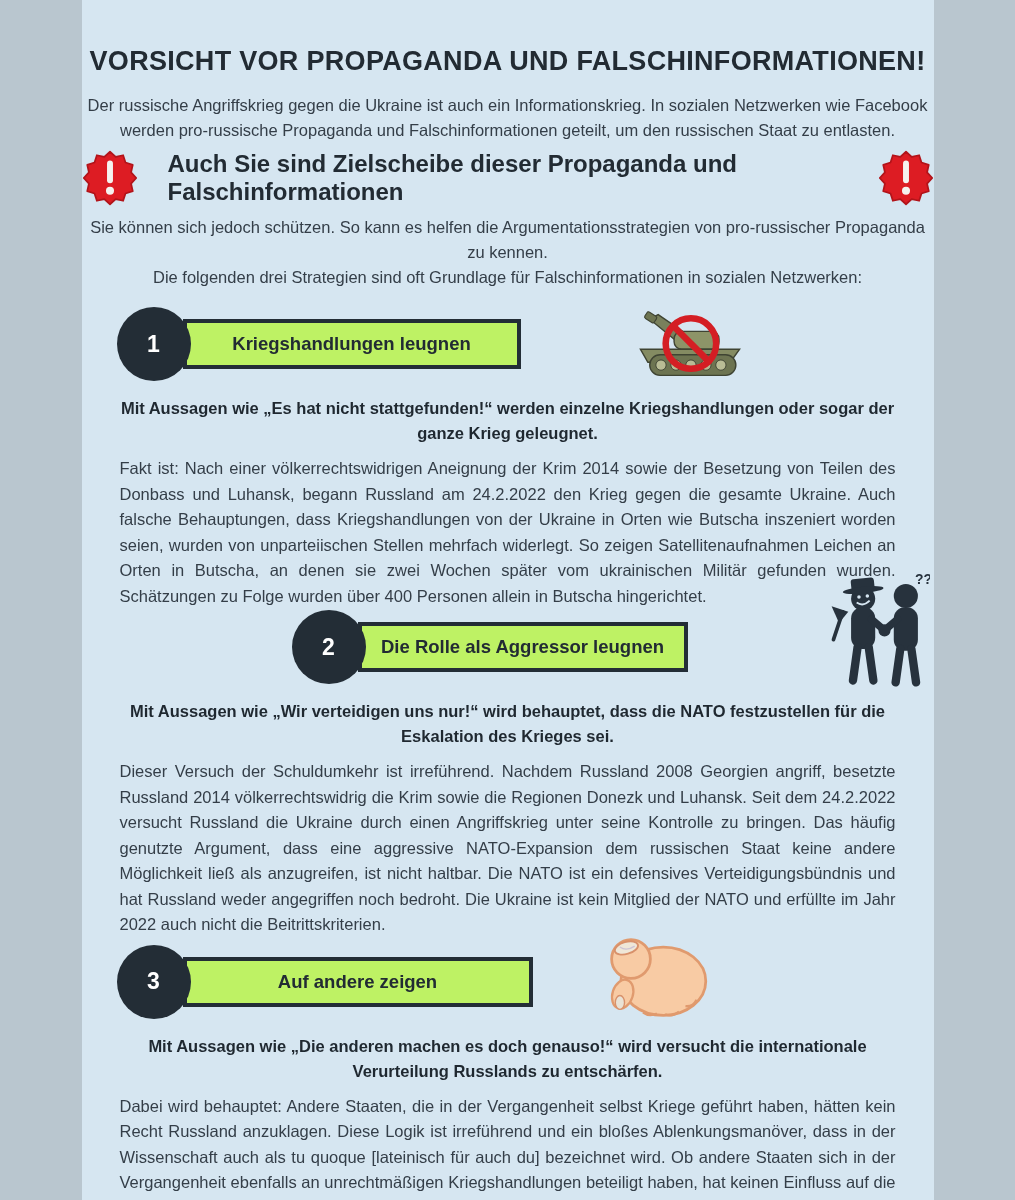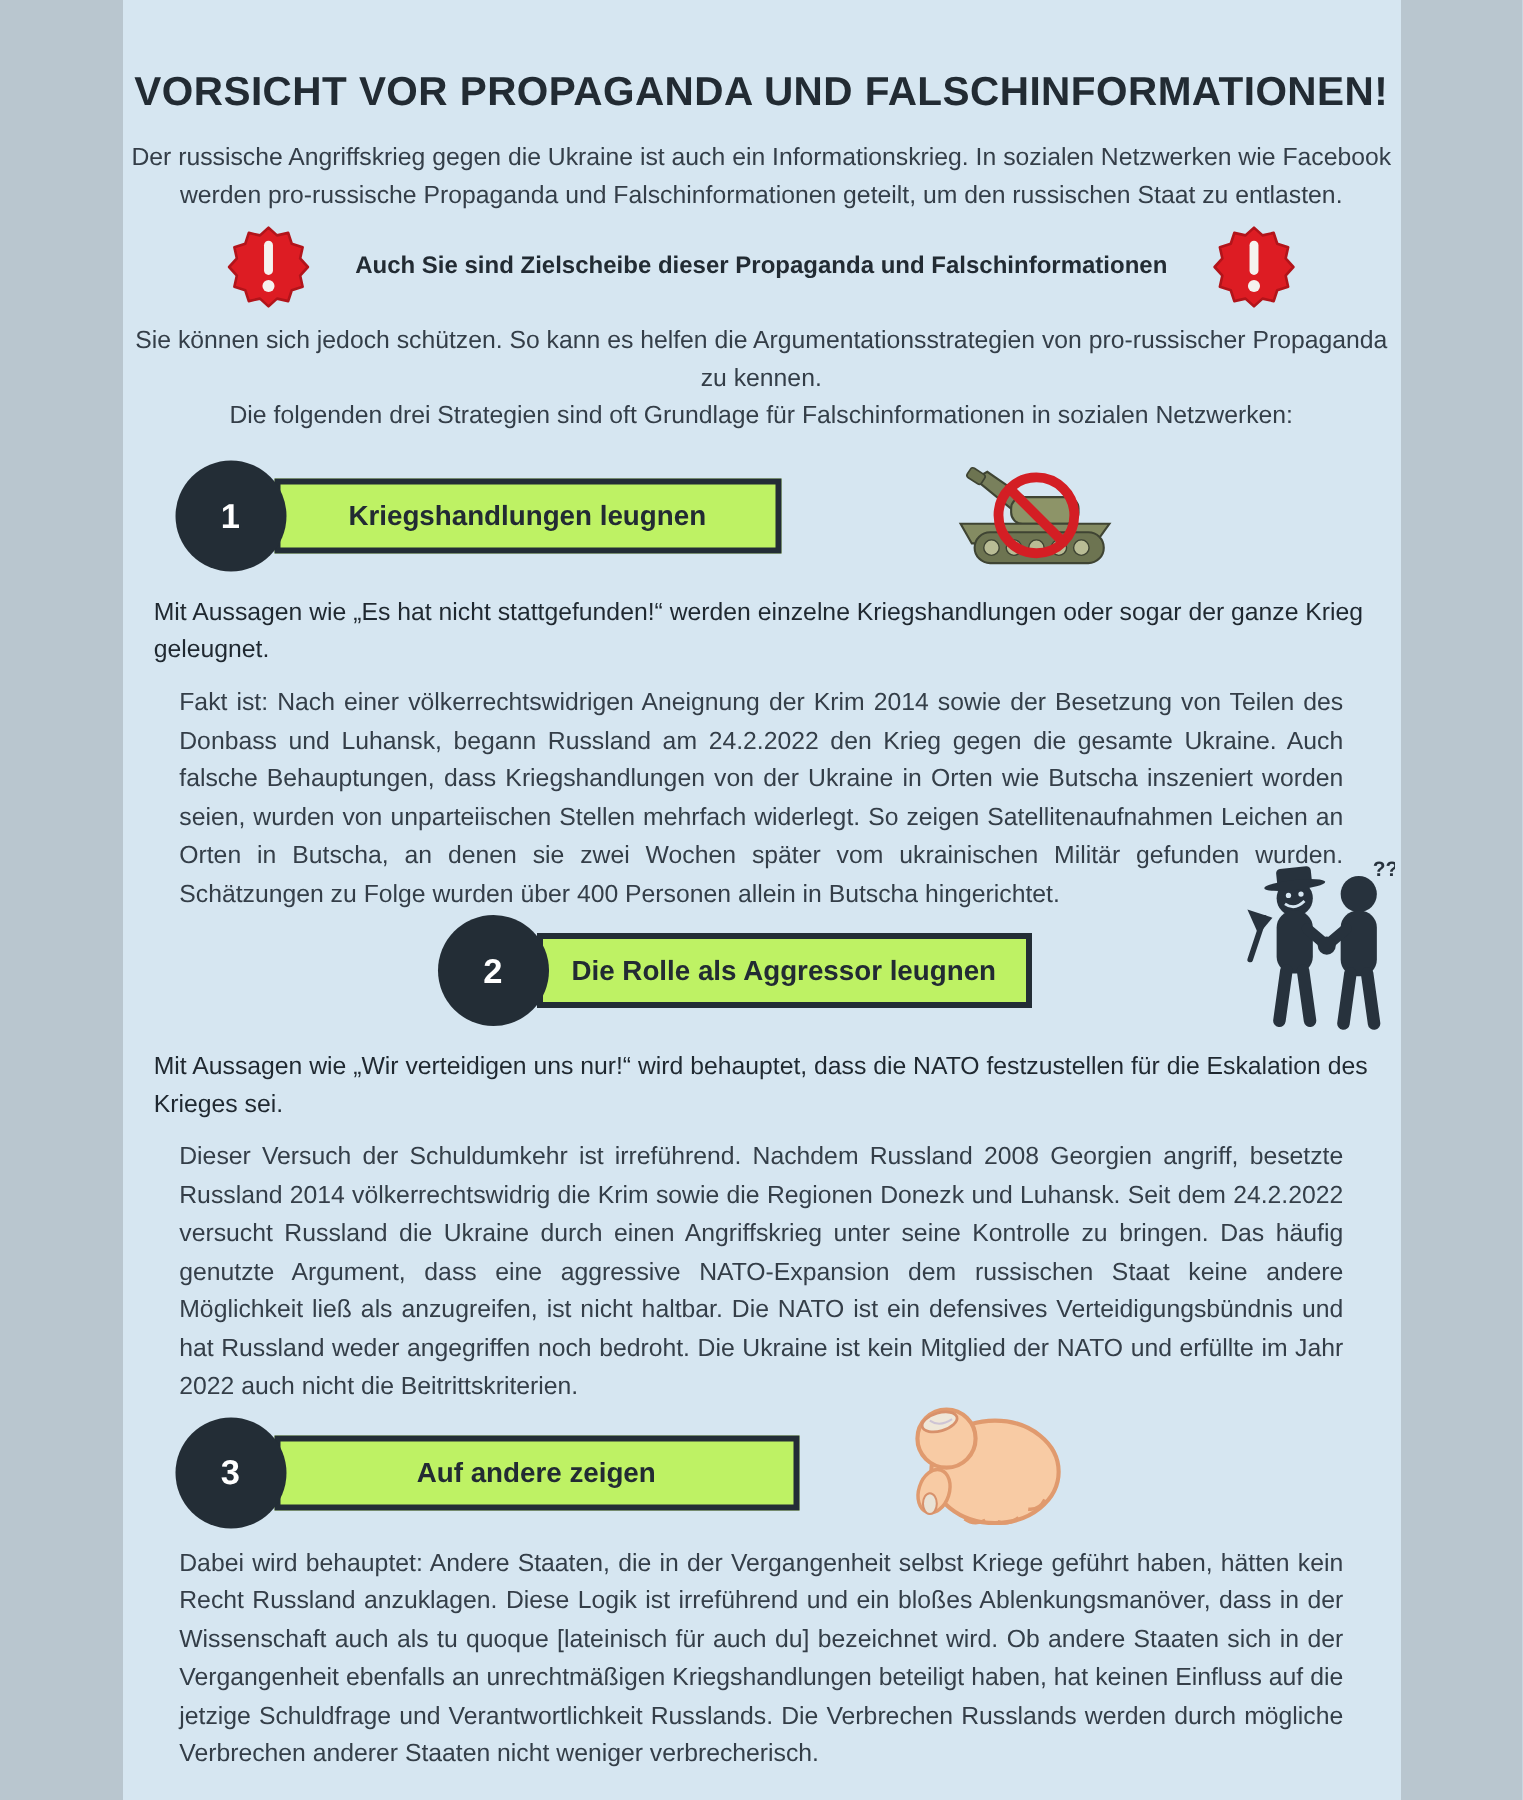--- a/index.html
+++ b/index.html
@@ -32,21 +32,21 @@
   }
   .warning-row{
     margin-top:4px;
     display:flex;
     justify-content:center;
     align-items:center;
     gap:30px;
     height:62px;
   }
   .warning-text{
-    font-size:16px;
+    font-size:24px;
     font-weight:800;
     color:#222b33;
   }
   .seal{width:56px;height:56px;flex:none;}
   .protect{
     margin-top:6px;
     text-align:center;
     font-size:16.5px;
     line-height:25px;
   }
@@ -79,23 +79,24 @@
   #s1-header .label-box{width:330px;}
   #s2-header .label-box{width:322px;}
   #s3-header .label-box{width:342px;justify-content:center;}
   .strategy-icon{flex:none;line-height:0;}
   #s1-header .strategy-icon{margin-left:108px;}
   #s2-header .strategy-icon{margin-left:138px;margin-top:-36px;}
   #s3-header .strategy-icon{margin-left:62px;margin-top:-8px;}
   .claim{
     margin:14px 21px 0;
     font-size:16.5px;
-    font-weight:400;
+    font-weight:700;
     line-height:25px;
     color:#1f2830;
+    text-align:center;
   }
   .body-text{
     margin:10px 38px 0;
     font-size:16.5px;
     line-height:25.5px;
     text-align:justify;
   }
   .closing{
     margin:20px 38px 0;
     font-size:16.5px;
@@ -216,17 +217,18 @@
         <circle cx="39" cy="26" r="21" fill="#f8cba4" stroke="#e09a6e" stroke-width="3"></circle>
         <ellipse cx="34" cy="14" rx="13" ry="6.5" transform="rotate(-16 34 14)" fill="#efe7d8" stroke="#d8916b" stroke-width="2"></ellipse>
         <path d="M27,13 Q34,18 43,12" fill="none" stroke="#b8add2" stroke-width="1.5" opacity="0.6"></path>
         <path d="M52,84 q7,5 15,1" fill="none" stroke="#e09a6e" stroke-width="2.5"></path>
         <path d="M76,86 q8,3 15,-3" fill="none" stroke="#e09a6e" stroke-width="2.5"></path>
         <path d="M98,77 q8,1 12,-7" fill="none" stroke="#e09a6e" stroke-width="2.5"></path>
       </svg>
     </div>
   </div>
 
+  <div class="claim">Mit Aussagen wie „Die anderen machen es doch genauso!“ wird versucht die internationale Verurteilung Russlands zu entschärfen.</div>
   <div class="body-text">Dabei wird behauptet: Andere Staaten, die in der Vergangenheit selbst Kriege geführt haben, hätten kein Recht Russland anzuklagen. Diese Logik ist irreführend und ein bloßes Ablenkungsmanöver, dass in der Wissenschaft auch als tu quoque [lateinisch für auch du] bezeichnet wird. Ob andere Staaten sich in der Vergangenheit ebenfalls an unrechtmäßigen Kriegshandlungen beteiligt haben, hat keinen Einfluss auf die jetzige Schuldfrage und Verantwortlichkeit Russlands. Die Verbrechen Russlands werden durch mögliche Verbrechen anderer Staaten nicht weniger verbrecherisch.</div>
 
   <div class="closing">Sie können nicht jeden Social Media Beitrag über den Krieg prüfen. Das Wissen über die drei Strategien kann aber helfen festzustellen, ob eine Behauptung pro-russischer Propaganda enthält.</div>
 
 </div>
 
 </body></html>

